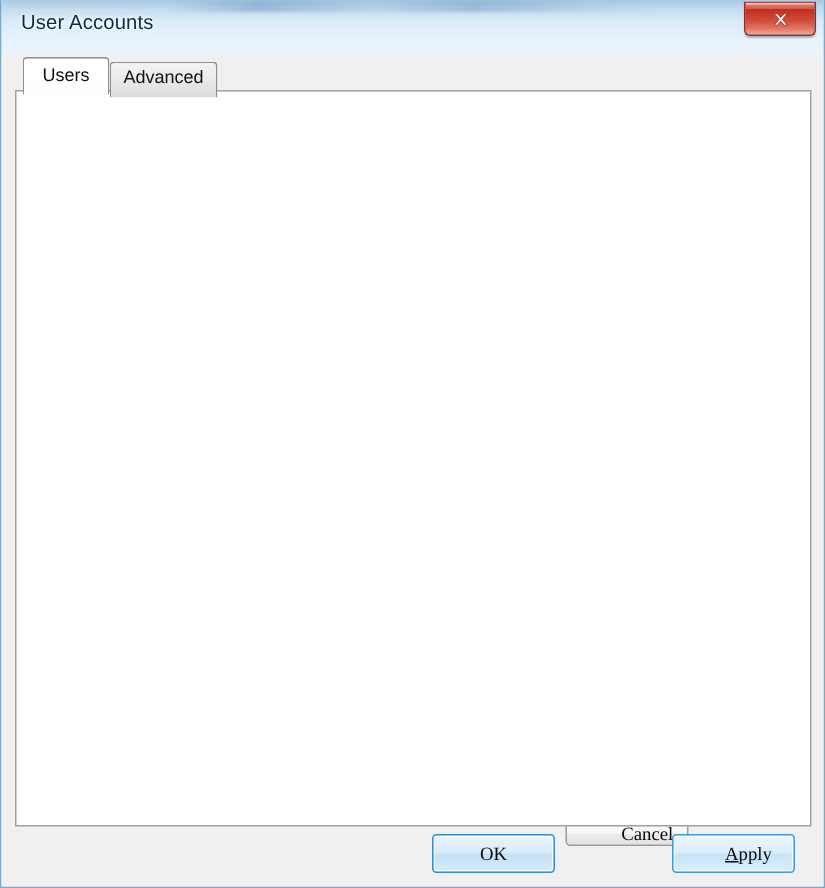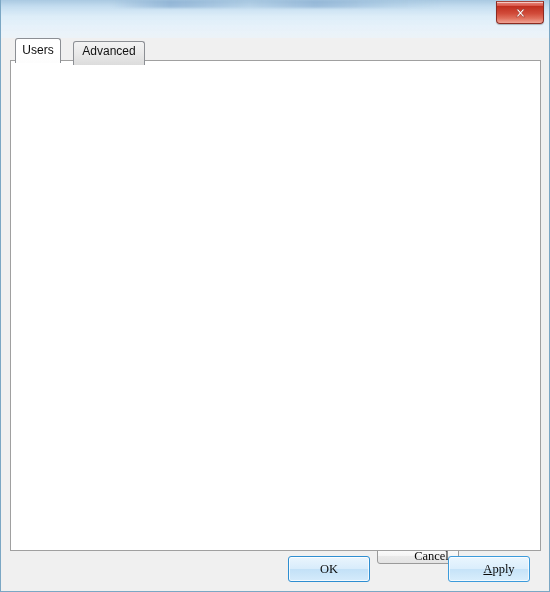--- a/index.html
+++ b/index.html
@@ -94,21 +94,21 @@
     text-align: center;
     border: 1px solid #8c8f94;
     border-bottom: none;
     border-radius: 3px 3px 0 0;
     cursor: default;
     white-space: nowrap;
     line-height: 19px;
   }
   .tab.active {
     left: 0; top: 0;
-    width: 46px; height: 25px;
+    width: 58px; height: 25px;
     background: linear-gradient(to bottom, #ffffff 0%, #ffffff 55%, #fdfdfd 100%);
     z-index: 4;
     line-height: 23px;
   }
   .tab.inactive {
     left: 58px; top: 3px;
     width: 72px; height: 24px;
     background: linear-gradient(to bottom, #f3f3f3 0%, #e9e9e9 50%, #dcdcdc 100%);
     z-index: 2;
     color: #111;
@@ -304,20 +304,21 @@
   #btn-cancel { left: 376px; top: 510px; width: 82px; height: 16px; padding-left: 27px; }
   #btn-apply  { left: 449px; top: 518px; width: 82px; height: 26px; left: 447px; }
 </style>
 </head>
 <body>
 
 <div class="window">
 
   <div class="glass-top">
     <div class="glass-streak"></div>
+    <div class="title-text">User Accounts</div>
     <div class="close-btn">
       <svg width="13" height="12" viewBox="0 0 13 12">
         <path d="M2.2 1.2 L4.3 1.2 L6.5 3.7 L8.7 1.2 L10.8 1.2 L7.6 4.9 L10.9 8.8 L8.8 8.8 L6.5 6.1 L4.2 8.8 L2.1 8.8 L5.4 4.9 Z" fill="#ffffff" stroke="#9a3226" stroke-width="0.6"></path>
       </svg>
     </div>
   </div>
 
   <div class="dialog-body">
 
     <div class="tabpanel"></div>

